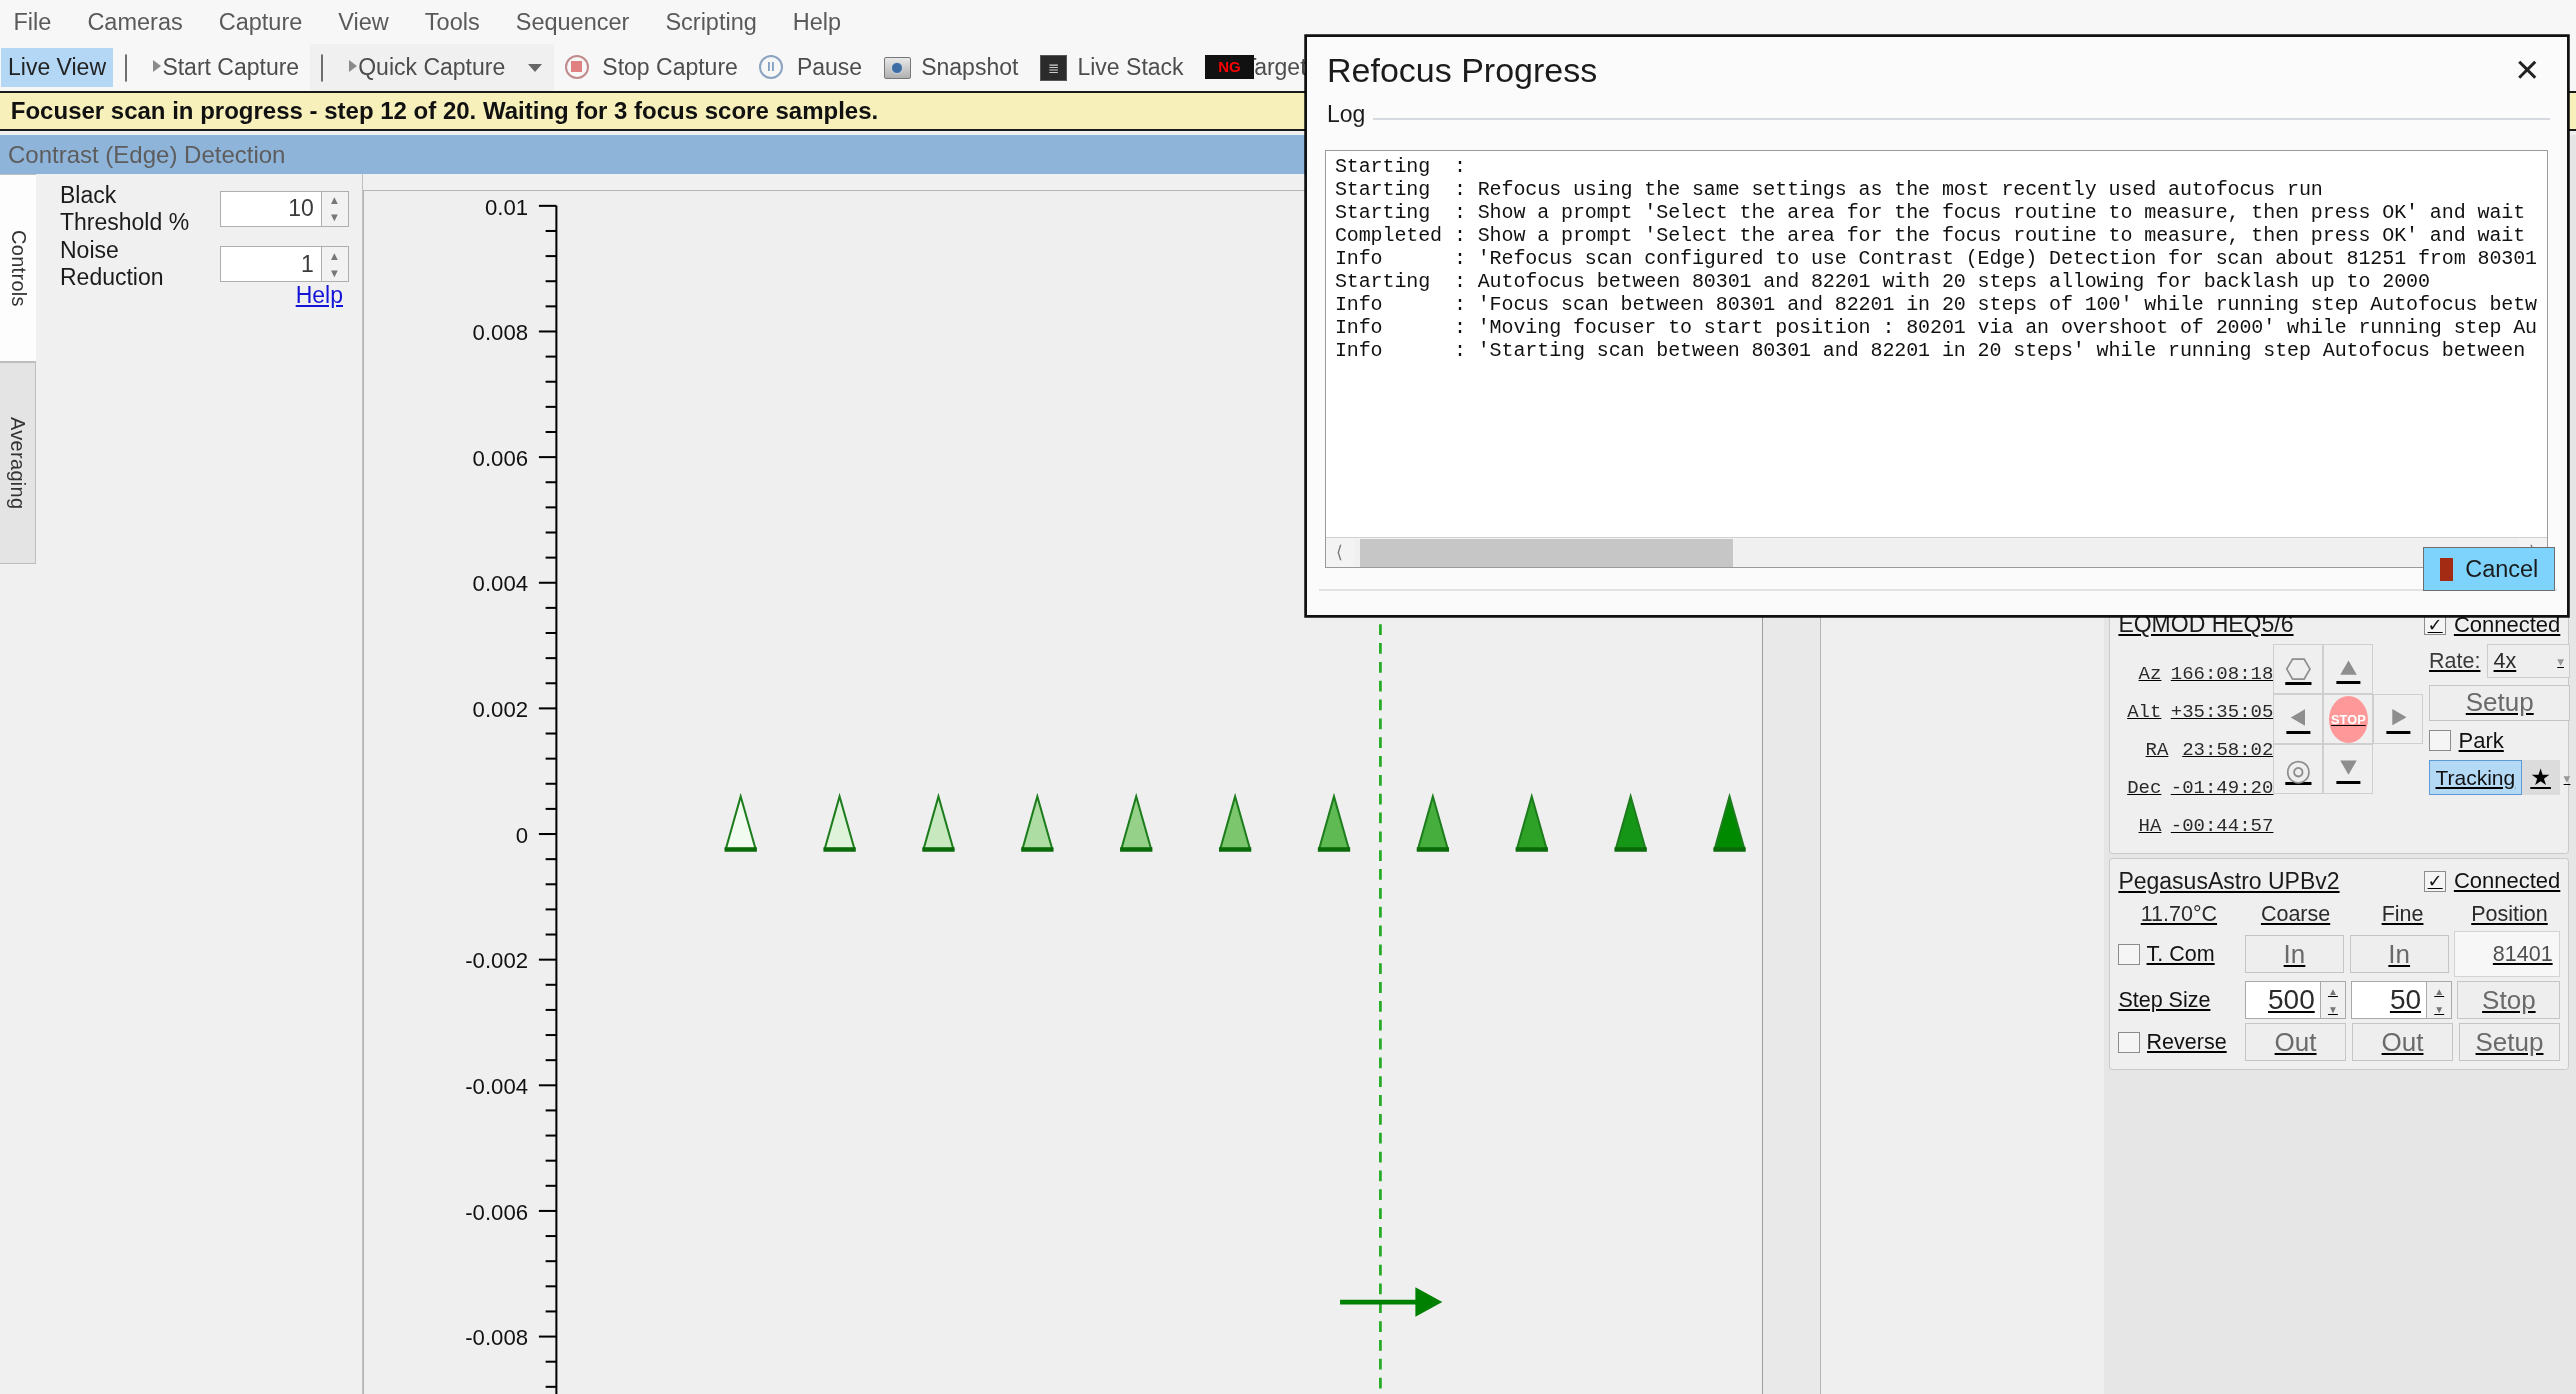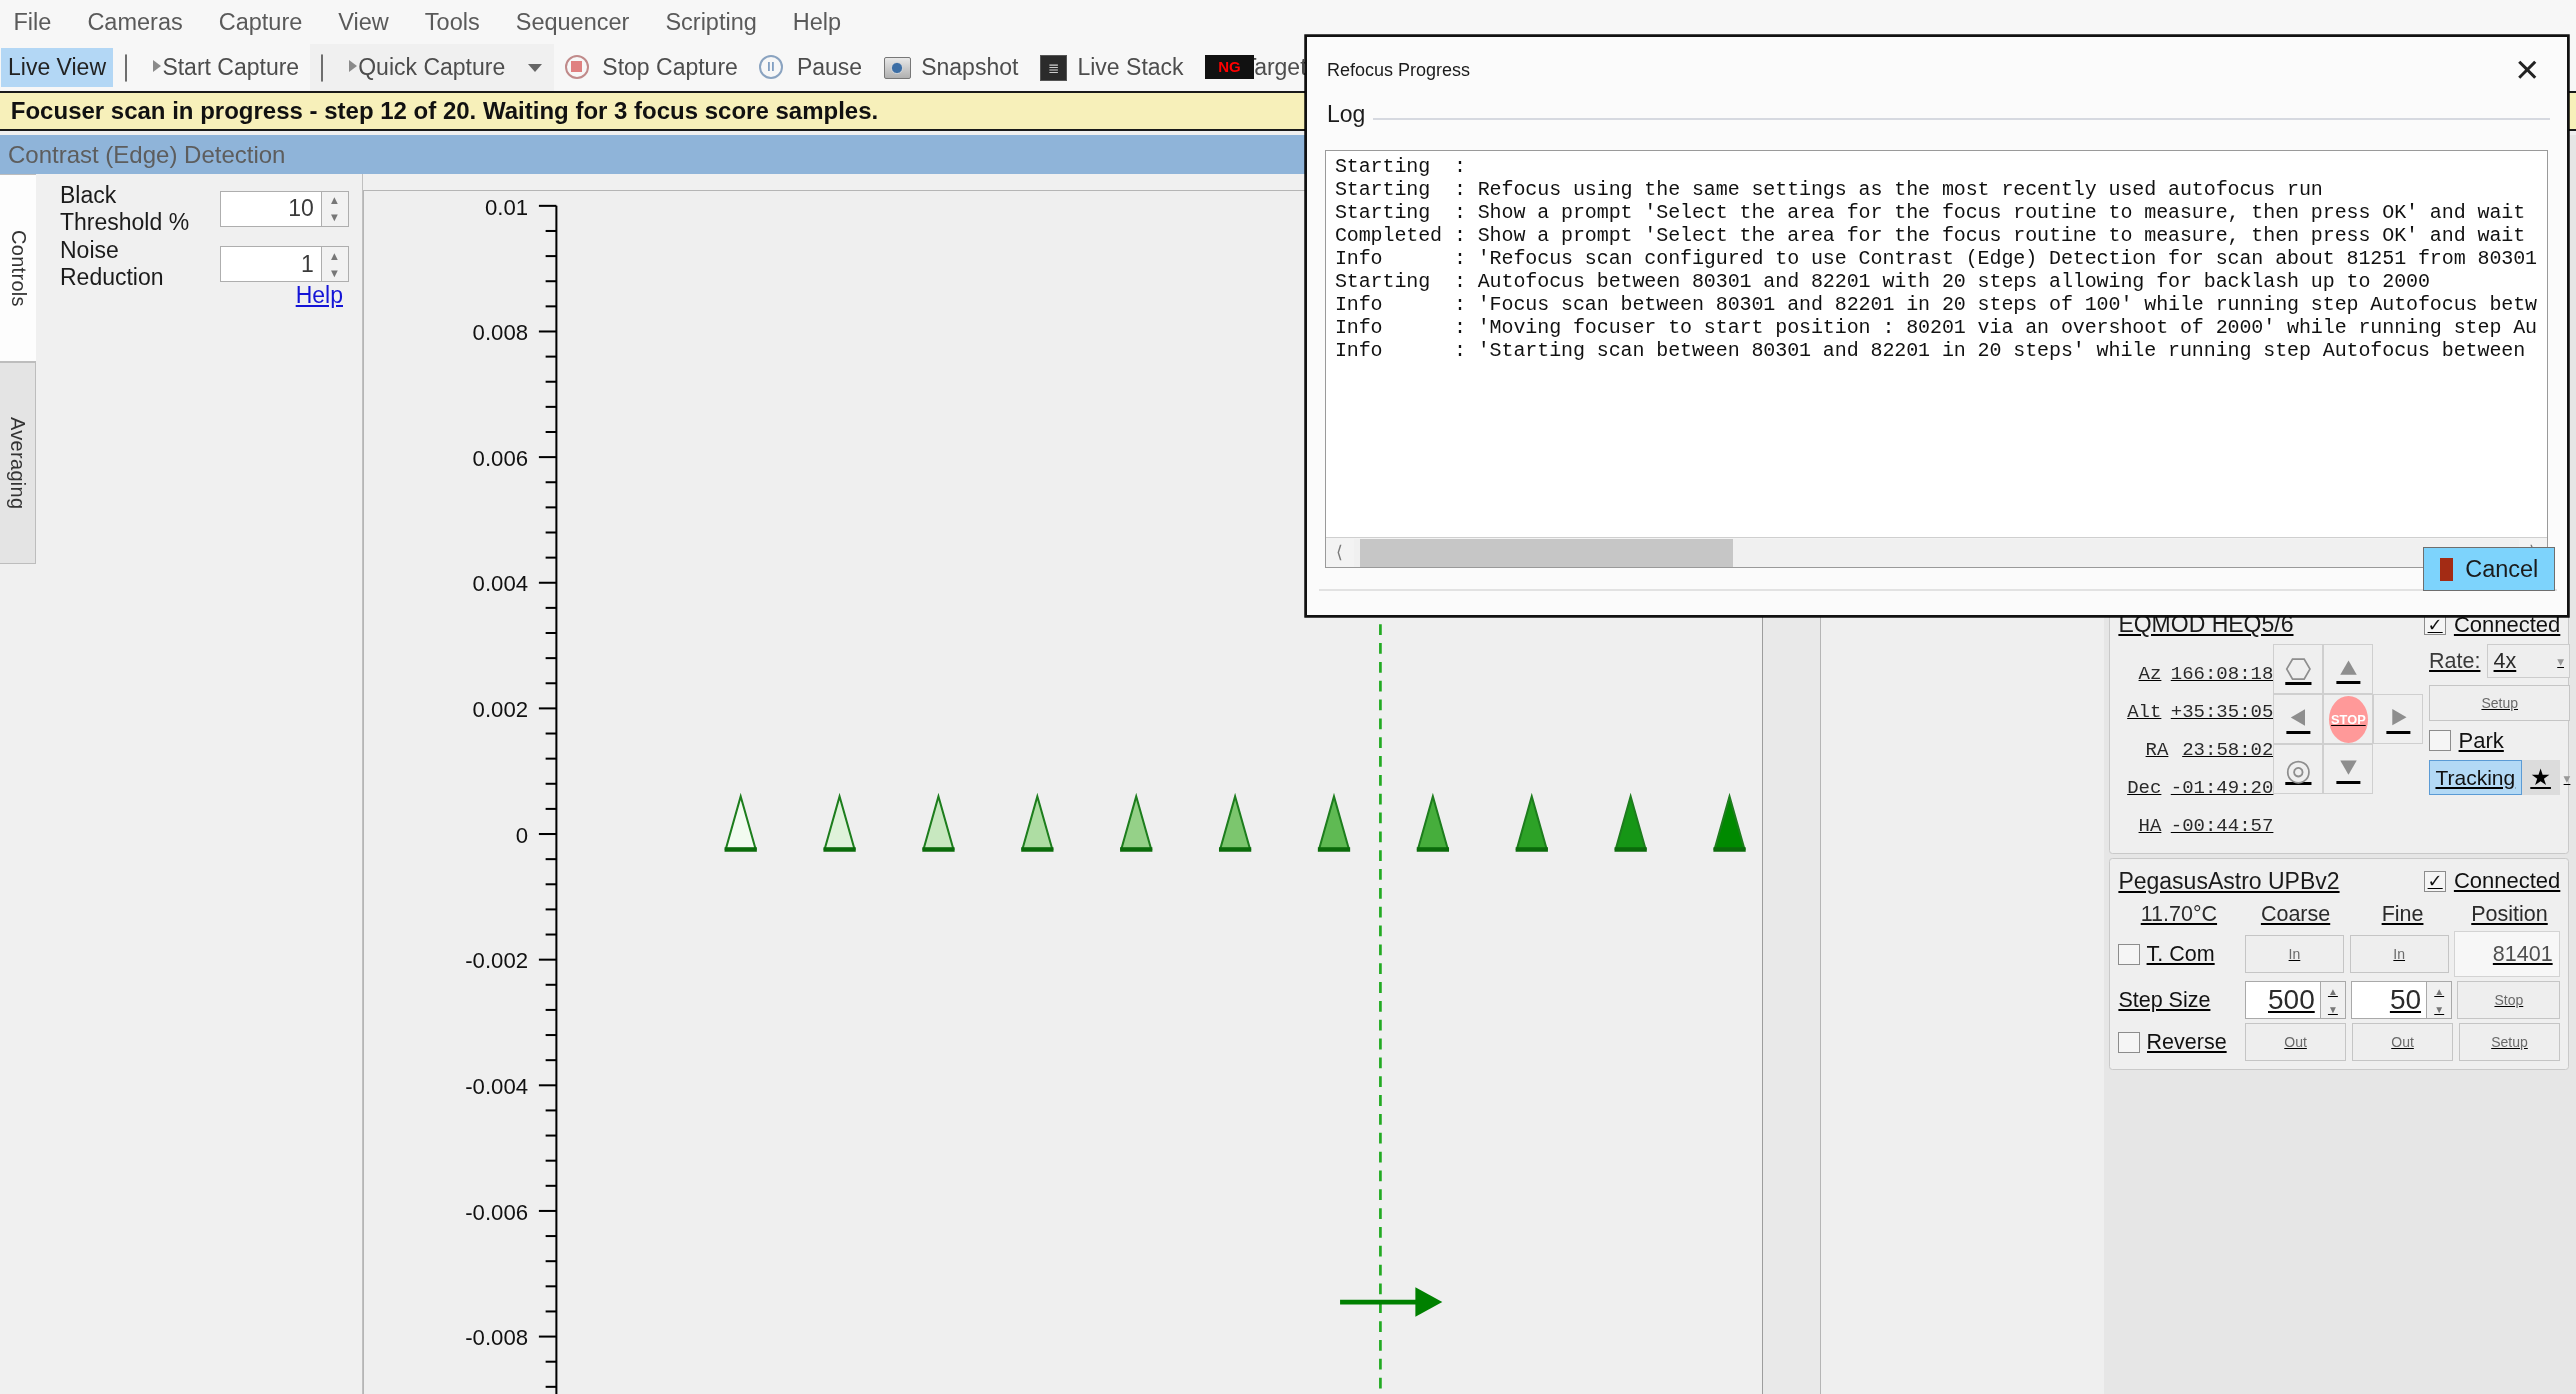--- a/index.html
+++ b/index.html
@@ -172,21 +172,21 @@
   .sr-row{display:flex;align-items:center;margin-bottom:6.7px;}
   .sr-label{font-size:21.5px;color:#3a3a3a;margin-right:6.7px;}
   .combo{
     flex:1;height:34px;border:0.7px solid #cccccc;background:#eeeeee;display:flex;align-items:center;
     padding:0 5.4px;font-size:21.5px;color:#2b2b2b;box-sizing:border-box;
   }
   .combo .cv{flex:1;}
   .combo .ca{font-size:13.5px;color:#999;}
   .btn{
     border:0.7px solid #c5c5c5;background:#eeeeee;display:flex;align-items:center;justify-content:center;
-    font-size:14px;color:#6a6a6a;box-sizing:border-box;text-align:right;
+    font-size:26px;color:#6a6a6a;box-sizing:border-box;text-align:right;
   }
   
   #foc-head{display:flex;margin-top:4px;}
   #foc-head div{font-size:21.5px;color:#2b2b2b;text-align:center;}
   .foc-row{display:flex;align-items:center;margin-top:4px;}
   .foc-c1{width:121px;display:flex;align-items:center;font-size:21.5px;color:#111;}
   .foc-cell{flex:1;margin-left:5.4px;height:38px;}
   .fld{
     border:0.7px solid #d3d3d3;background:#f7f7f7;height:46px;display:flex;align-items:center;
     justify-content:flex-end;padding-right:6.7px;font-size:21.5px;color:#4f4f4f;box-sizing:border-box;
@@ -203,21 +203,21 @@
   #notes-box{flex:1;height:81px;border:0.7px solid #d0d0d0;background:#f2f2f2;position:relative;}
   
   #dialog{
     position:absolute;left:1305px;top:35px;width:1264px;height:582px;
     background:#fbfbfb;border:2.7px solid #111;box-sizing:border-box;
     box-shadow:0 0 0 0.7px #000;
   }
   #dlg-title{
     height:67px;display:flex;align-items:center;padding:0 20px;box-sizing:border-box;
   }
-  #dlg-title .t{flex:1;font-size:18px;color:#1b1b1b;}
+  #dlg-title .t{flex:1;font-size:34px;color:#1b1b1b;}
   #dlg-close{font-size:31px;color:#222;line-height:1;cursor:pointer;padding:0 6.7px;}
   #dlg-log-label{font-size:23px;color:#1b1b1b;padding-left:20px;position:relative;top:-2.7px;}
   #dlg-log-rule{height:2px;background:#d6d9e0;margin:4px 17.5px 0 66px;position:relative;top:-17.5px;}
   #log-box{
     position:absolute;left:17.5px;top:113px;width:1223px;height:418px;
     background:#fff;border:0.7px solid #9a9a9a;box-sizing:border-box;overflow:hidden;
   }
   #log-lines{padding:4px 0 0 9.4px;}
   .logline{
     font-family:"Liberation Mono",monospace;font-size:20px;color:#111;

